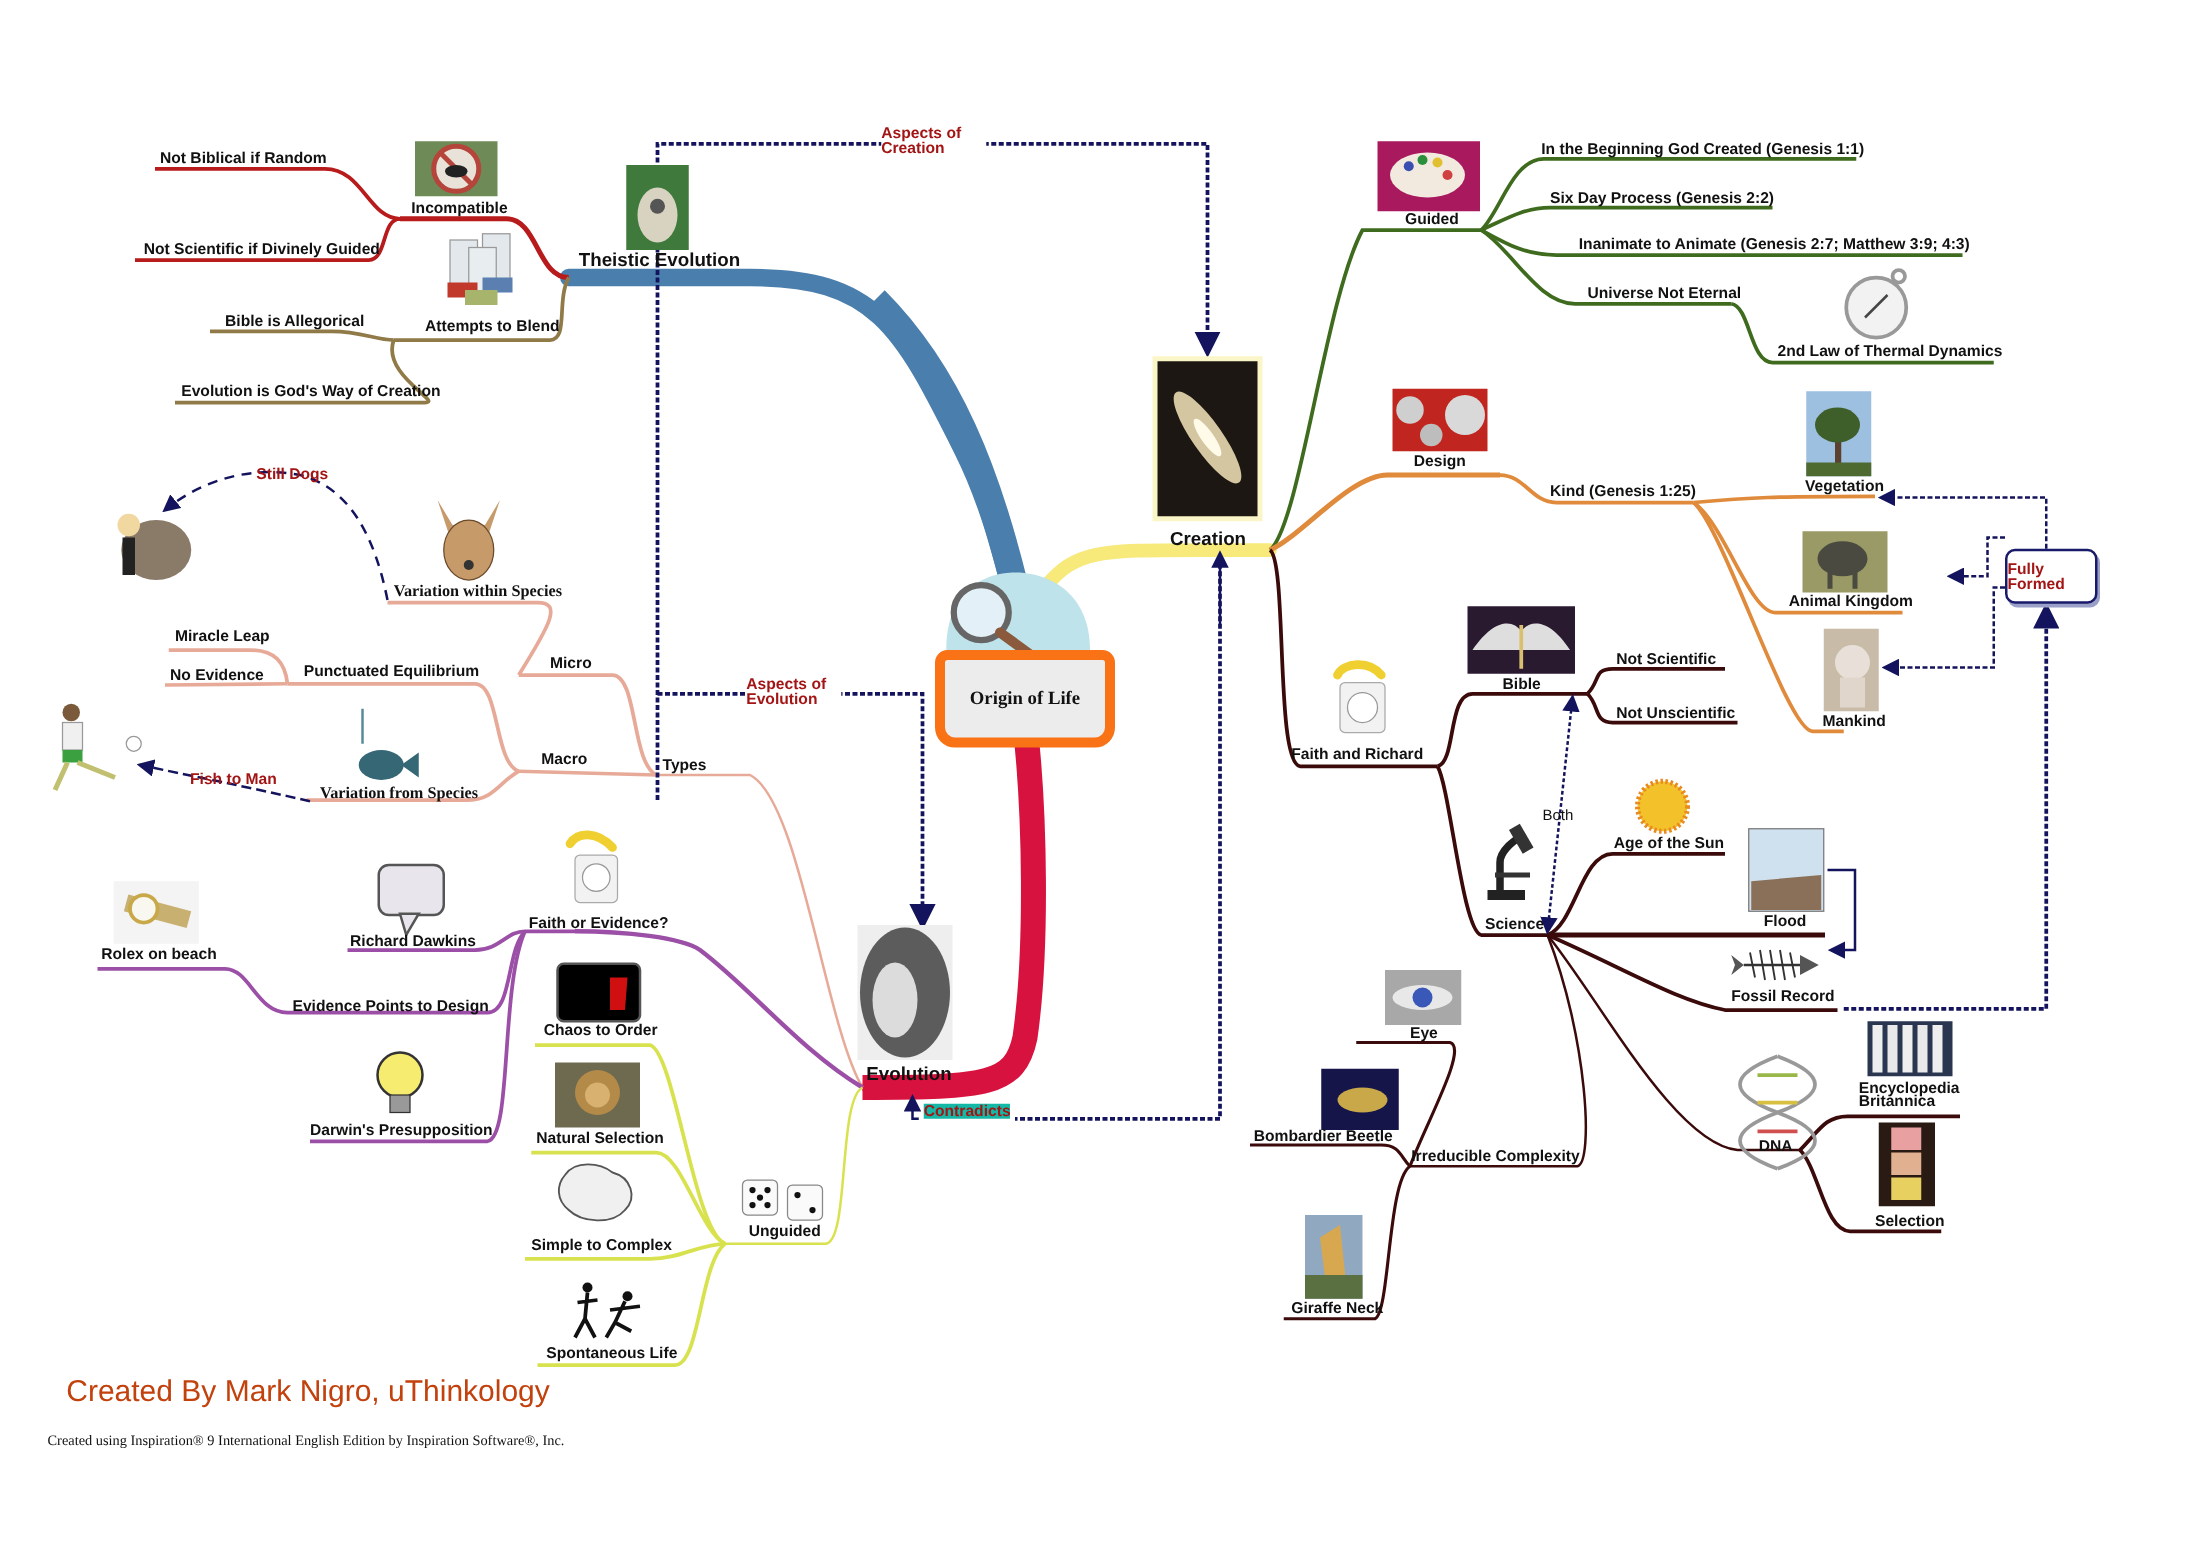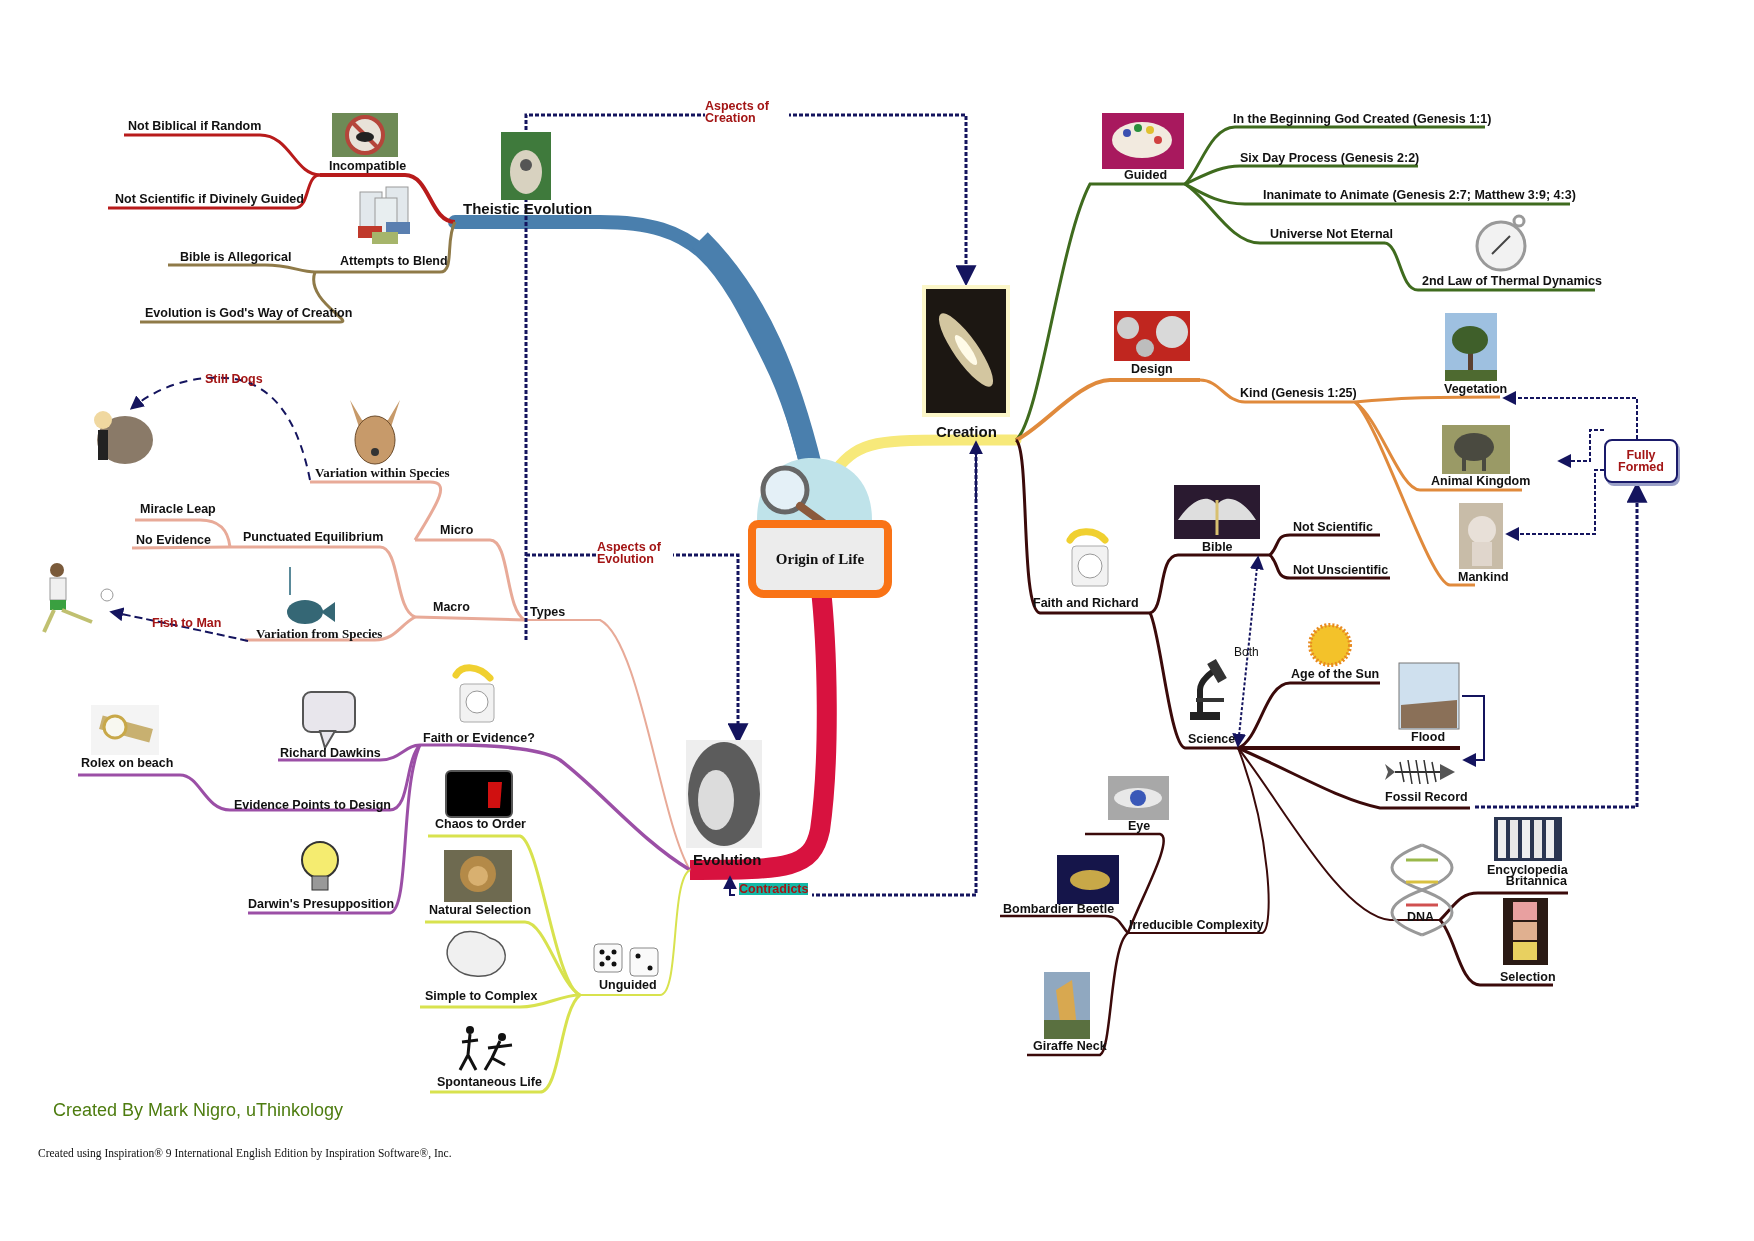--- a/index.html
+++ b/index.html
@@ -3,24 +3,24 @@
 <meta charset="utf-8">
 <style>
   html, body { margin:0; padding:0; background:#ffffff; }
   body { width:1754px; height:1241px; position:relative; overflow:hidden; font-family:"Liberation Sans", sans-serif; }
   #canvas { position:absolute; left:0; top:0; width:1754px; height:1241px; }
   .lbl { position:absolute; font-family:"Liberation Sans", sans-serif; font-weight:bold; font-size:12.5px; color:#111; white-space:nowrap; line-height:14px; }
   .lbl.big { font-size:15px; line-height:17px; }
   .lbl.serif { font-family:"Liberation Serif", serif; font-size:13px; }
   .lbl.link { color:#a31515; font-size:12.5px; text-align:left; line-height:12px; }
   .lbl.plain { font-weight:normal; }
-  .credit { position:absolute; left:53px; top:1100px; font-size:18px; color:#4d7c0f; font-family:"Liberation Sans", sans-serif; }
+  .credit { position:absolute; left:53px; top:1100px; font-size:24px; color:#c2410c; font-family:"Liberation Sans", sans-serif; }
   .footer { position:absolute; left:38px; top:1147px; font-size:11.5px; color:#111; font-family:"Liberation Serif", serif; }
   .center-label { position:absolute; left:748px; top:520px; width:128px; height:62px; background:#ececec; border:8px solid #f97316; border-radius:10px 10px 16px 16px; display:flex; align-items:center; justify-content:center; font-weight:bold; font-size:15px; color:#111;font-family:Liberation Serif, serif; }
-  .fully { position:absolute; left:1604px; top:439px; width:70px; height:40px; border:2px solid #1a1a6a; border-radius:8px; background:#fff; box-shadow:2px 3px 0 #9aa0c8; color:#a31515; font-weight:bold; font-size:12.5px; line-height:12px; text-align:center; display:flex; align-items:center; justify-content:center; }
+  .fully { position:absolute; left:1604px; top:439px; width:70px; height:40px; border:2px solid #1a1a6a; border-radius:8px; background:#fff; box-shadow:2px 3px 0 #9aa0c8; color:#a31515; font-weight:bold; font-size:12.5px; line-height:12px; display:flex; align-items:center; justify-content:center; }
 </style>
 </head>
 <body>
 
 <svg id="canvas" viewBox="0 0 1754 1241" xmlns="http://www.w3.org/2000/svg">
   <defs>
     <marker id="arrow" viewBox="0 0 10 10" refX="8" refY="5" markerWidth="7" markerHeight="7" orient="auto-start-reverse">
       <path d="M0,0 L10,5 L0,10 z" fill="#14145e"></path>
     </marker>
   </defs>
@@ -375,21 +375,21 @@
 <div class="lbl" style="left:1033px;top:596px">Faith and Richard</div>
 <div class="lbl" style="left:1202px;top:540px">Bible</div>
 <div class="lbl" style="left:1293px;top:520px">Not Scientific</div>
 <div class="lbl" style="left:1293px;top:563px">Not Unscientific</div>
 <div class="lbl plain" style="left:1234px;top:645px;font-size:12px">Both</div>
 <div class="lbl" style="left:1188px;top:732px">Science</div>
 <div class="lbl" style="left:1291px;top:667px">Age of the Sun</div>
 <div class="lbl" style="left:1411px;top:730px">Flood</div>
 <div class="lbl" style="left:1385px;top:790px">Fossil Record</div>
 <div class="lbl" style="left:1407px;top:910px">DNA</div>
-<div class="lbl" style="left:1487px;top:865px;text-align:right;width:80px;white-space:normal;line-height:11px">Encyclopedia Britannica</div>
+<div class="lbl" style="left:1487px;top:865px;text-align:left;width:80px;white-space:normal;line-height:11px">Encyclopedia Britannica</div>
 <div class="lbl" style="left:1500px;top:970px">Selection</div>
 <div class="lbl" style="left:1129px;top:918px">Irreducible Complexity</div>
 <div class="lbl" style="left:1128px;top:819px">Eye</div>
 <div class="lbl" style="left:1003px;top:902px">Bombardier Beetle</div>
 <div class="lbl" style="left:1033px;top:1039px">Giraffe Neck</div>
 
 <div class="lbl" style="left:530px;top:605px">Types</div>
 <div class="lbl" style="left:440px;top:523px">Micro</div>
 <div class="lbl serif" style="left:315px;top:466px">Variation within Species</div>
 <div class="lbl" style="left:433px;top:600px">Macro</div>

